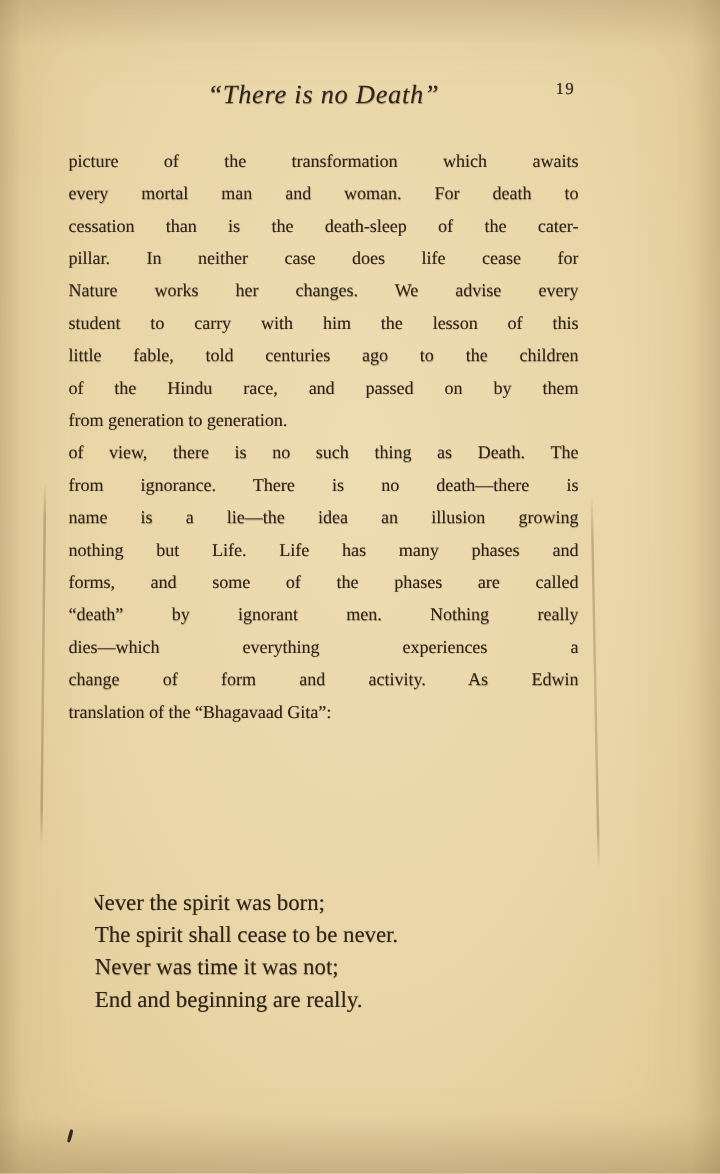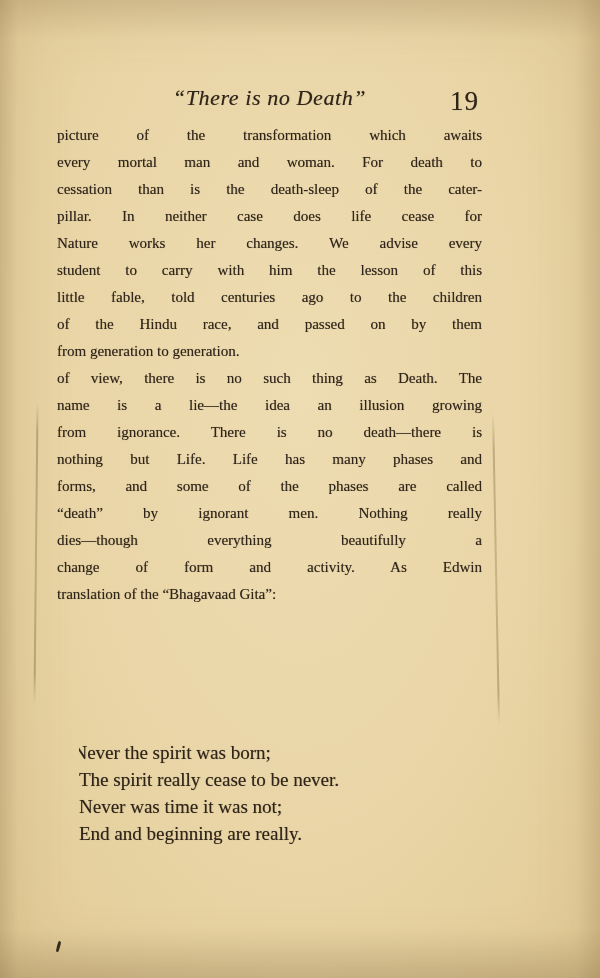--- a/index.html
+++ b/index.html
@@ -15,35 +15,35 @@
     font-family: "Liberation Serif", "DejaVu Serif", serif;
     color: #2e2418;
     background:
       linear-gradient(to bottom, rgba(95,72,40,0.12), rgba(95,72,40,0) 4%, rgba(95,72,40,0) 95%, rgba(95,72,40,0.18) 100%),
       linear-gradient(to right, rgba(95,72,40,0.14), rgba(95,72,40,0) 3%, rgba(95,72,40,0) 96%, rgba(95,72,40,0.12) 100%),
       radial-gradient(ellipse at 50% 40%, #eedcb2 0%, #e9d5a6 55%, #e1ca96 100%);
     box-shadow: inset 0 0 70px rgba(140,105,55,0.22);
   }
   .running-head {
     position: absolute;
-    left: 57px; top: 85px;
+    left: 57px; top: 66px;
     width: 425px; height: 28px;
   }
   .running-head .title {
     position: absolute;
     left: 0; right: 0; top: 0;
     text-align: center;
     font-style: italic;
     font-size: 22px;
     letter-spacing: 0.6px;
   }
   .running-head .pagenum {
     position: absolute;
     right: 3px; top: 1px;
-    font-size: 27px;
+    font-size: 14px;
     letter-spacing: 1px;
   }
   .body-text {
     position: absolute;
     left: 57px; top: 122px;
     width: 425px;
     font-size: 15px;
     line-height: 27px;
   }
   .line {
@@ -110,33 +110,33 @@
       <div class="line">picture of the transformation which awaits</div>
       <div class="line">every mortal man and woman. For death to</div>
       <div class="line">cessation than is the death-sleep of the cater-</div>
       <div class="line">pillar. In neither case does life cease for</div>
       <div class="line">Nature works her changes. We advise every</div>
       <div class="line">student to carry with him the lesson of this</div>
       <div class="line">little fable, told centuries ago to the children</div>
       <div class="line">of the Hindu race, and passed on by them</div>
       <div class="line last">from generation to generation.</div>
       <div class="line">of view, there is no such thing as Death. The</div>
+      <div class="line">from ignorance. There is no death—there is</div>
       <div class="line">name is a lie—the idea an illusion growing</div>
-      <div class="line">from ignorance. There is no death—there is</div>
       <div class="line">nothing but Life. Life has many phases and</div>
       <div class="line">forms, and some of the phases are called</div>
       <div class="line">“death” by ignorant men. Nothing really</div>
-      <div class="line">dies—though everything beautifully a</div>
+      <div class="line">dies—which everything experiences a</div>
       <div class="line">change of form and activity. As Edwin</div>
       <div class="line last">translation of the “Bhagavaad Gita”:</div>
     </div>
 
   <div class="verse" id="verse">
       <div class="vline hang">“Never the spirit was born;</div>
-      <div class="vline">The spirit really cease to be never.</div>
+      <div class="vline">The spirit shall cease to be never.</div>
       <div class="vline">Never was time it was not;</div>
       <div class="vline">End and beginning are really.</div>
     </div>
 
   <div class="crease left"></div>
   <div class="crease right"></div>
   <div class="stray-mark"></div>
 
 </div>
 

